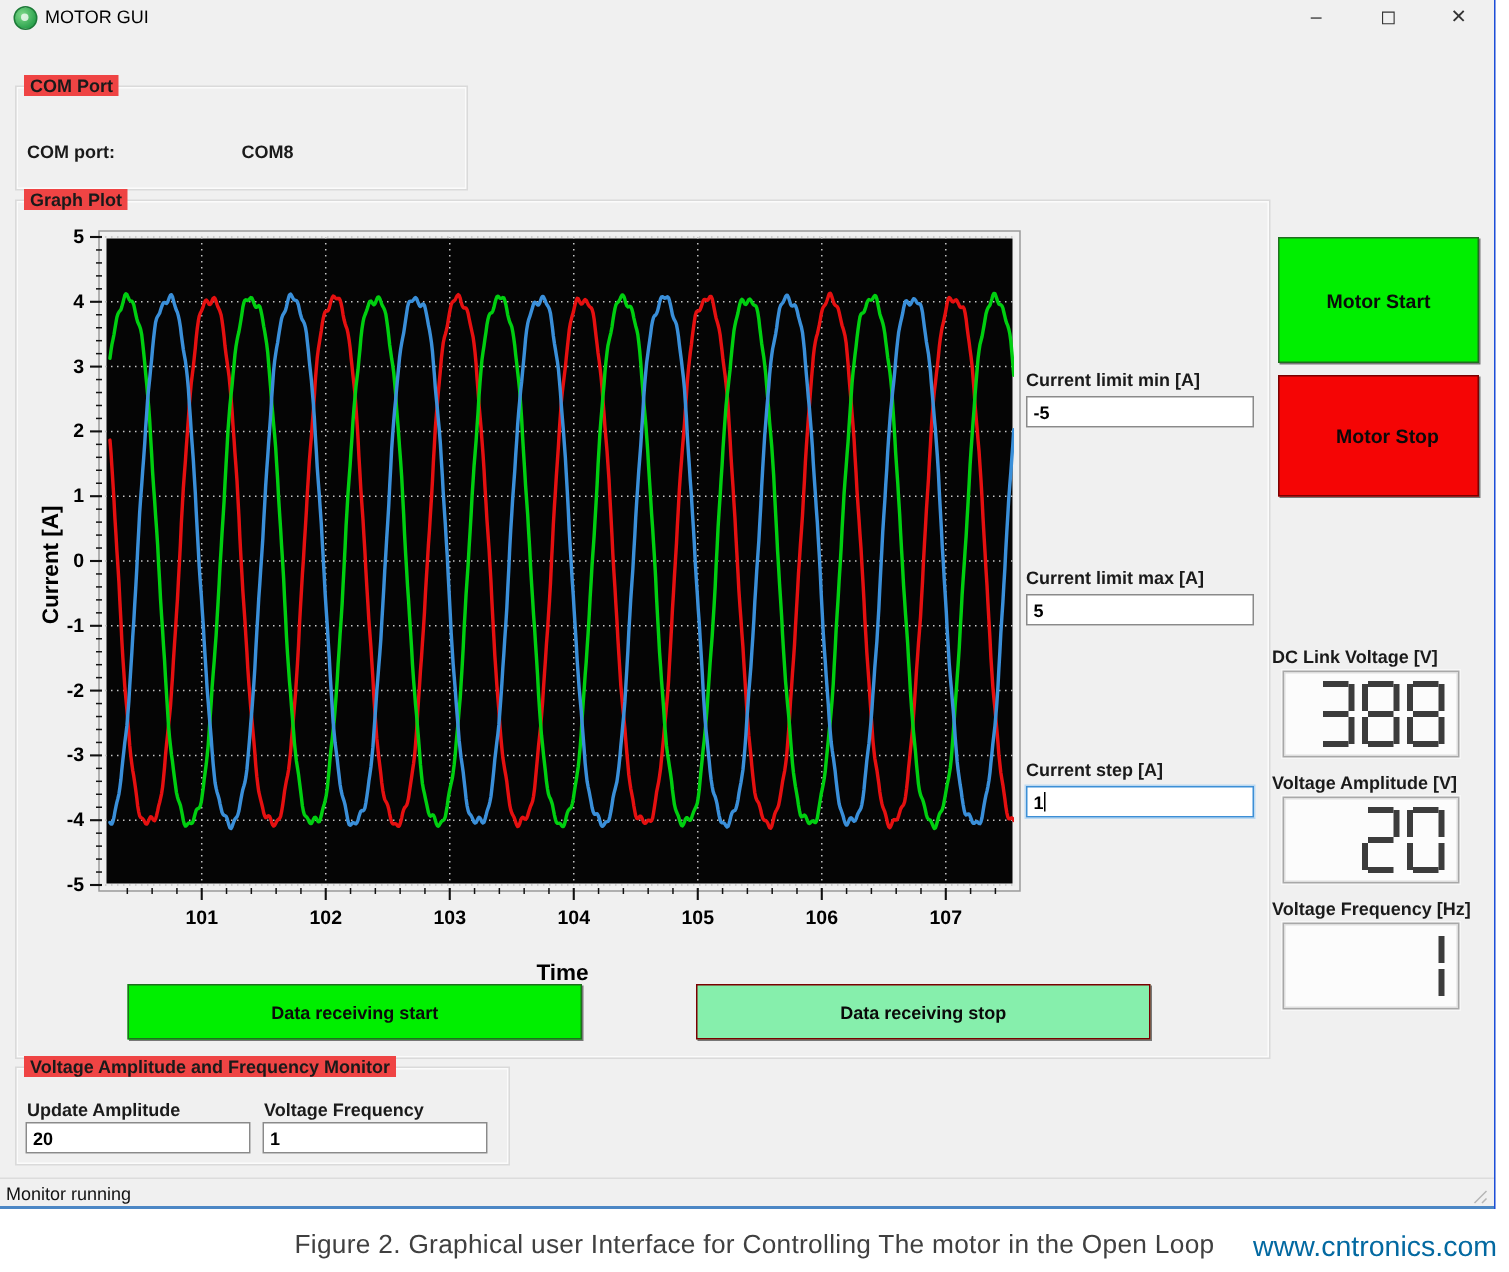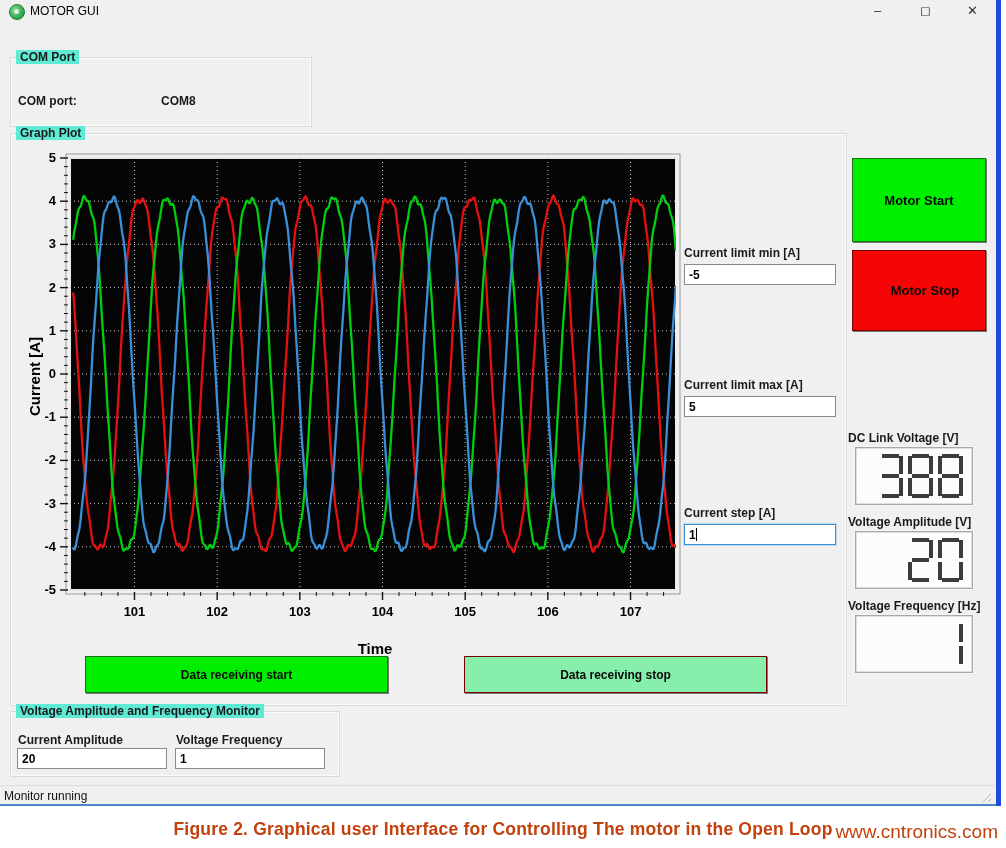--- a/index.html
+++ b/index.html
@@ -1,35 +1,35 @@
 <!DOCTYPE html>
 <html><head>
 <meta charset="utf-8">
 <style>
   html,body{margin:0;padding:0;background:#fff;}
   #stage{position:relative;width:1006px;height:848px;background:#ffffff;
          font-family:"Liberation Sans",sans-serif;color:#111;overflow:hidden;}
   #appwindow{position:absolute;left:0;top:0;width:996px;height:806px;background:#f0f0f0;
-             border-right:5px solid #1d4ed8;}
+             border-right:1px solid #1d4ed8;}
   
   .titlebar{position:absolute;left:0;top:0;width:996px;height:22px;background:#f0f0f0;}
   .app-icon{position:absolute;left:9px;top:4px;width:14px;height:14px;border-radius:50%;
             background:radial-gradient(circle at 35% 35%, #7fd98a, #2ea44f 70%);
             border:1px solid #1d7a38;}
   .app-icon::after{content:"";position:absolute;left:4px;top:4px;width:5px;height:5px;border-radius:50%;
             background:rgba(255,255,255,.75);}
   .title-text{position:absolute;left:30px;top:4px;font-size:12px;color:#000;}
   .winbtn{position:absolute;top:0;width:45px;height:22px;text-align:center;line-height:22px;
           font-size:13px;color:#333;cursor:default;}
   
   .menubar{position:absolute;left:0;top:24px;width:996px;height:20px;}
   .menu-item{position:absolute;left:7px;top:2px;font-size:12px;padding:1px 4px;}
   
   .groupbox{position:absolute;border:1px solid #dadada;box-shadow:inset 0 0 0 1px #fbfbfb;background:#f0f0f0;}
-  .grouplabel{position:absolute;top:-8px;left:5px;background:#5eead4;padding:0 4px;
+  .grouplabel{position:absolute;top:-8px;left:5px;background:#ef4444;padding:0 4px;
               font-size:12px;font-weight:bold;color:#1a1a1a;white-space:nowrap;}
   .fieldlabel{position:absolute;font-size:12px;font-weight:bold;color:#1a1a1a;white-space:nowrap;}
   .textbox{position:absolute;border:1px solid #8a8a8a;background:#fff;font-family:"Liberation Sans",sans-serif;
            font-size:12px;font-weight:bold;color:#000;padding:0 4px;box-sizing:border-box;height:21px;}
   .textbox.focused{border:1px solid #3d8fd6;box-shadow:0 0 0 1px #bcd9f1;}
   .caret{position:absolute;width:1px;height:13px;background:#000;}
   
   .bigbtn{position:absolute;display:flex;align-items:center;justify-content:center;
           font-weight:bold;color:#0a0a0a;border:1px solid #222;box-shadow:1px 1px 0 #777;
           cursor:pointer;box-sizing:border-box;}
@@ -48,23 +48,23 @@
   .seg-g{left:4px;top:20px;width:17px;height:4px;}
   
   .axis-title{position:absolute;font-size:15px;font-weight:bold;color:#000;text-align:center;}
   
   .statusbar{position:absolute;left:0;top:785px;width:996px;height:20px;background:#f0f0f0;
              border-top:1px solid #dcdcdc;font-size:12px;}
   .statusbar span{position:absolute;left:4px;top:3px;}
   .window-accent{position:absolute;left:0;top:804px;width:996px;height:2px;background:#4c87c5;}
   
   .caption-area{position:absolute;left:0;top:808px;width:1006px;height:40px;background:#fff;}
-  .watermark{position:absolute;right:8px;top:13px;font-size:19px;color:#c2410c;z-index:1;}
+  .watermark{position:absolute;right:8px;top:13px;font-size:19px;color:#0369a1;z-index:1;}
   .figcaption{position:absolute;left:0;top:11px;width:1006px;text-align:center;font-size:17.5px;
-              font-weight:bold;color:#c2410c;z-index:2;letter-spacing:.2px;}
+              font-weight:normal;color:#404040;z-index:2;letter-spacing:.2px;}
 </style>
 </head>
 <body>
 
 <div id="stage">
   <div id="appwindow">
 
     <div class="titlebar">
       <div class="app-icon"></div>
       <div class="title-text">MOTOR GUI</div>
@@ -287,21 +287,21 @@
           <i class="seg seg-b"></i>
           <i class="seg seg-c"></i>
         </div>
       </div>
 
     <div class="bigbtn" style="left:85px;top:656px;width:303px;height:37px;font-size:12px;background:#00ef00;border-color:#1e6f1e;">Data receiving start</div>
     <div class="bigbtn" style="left:464px;top:656px;width:303px;height:37px;font-size:12px;background:#86efac;border-color:#7a0000;">Data receiving stop</div>
 
     <div class="groupbox" style="left:10px;top:711px;width:328px;height:64px;">
       <div class="grouplabel">Voltage Amplitude and Frequency Monitor</div>
-      <div class="fieldlabel" style="left:7px;top:21px;">Current Amplitude</div>
+      <div class="fieldlabel" style="left:7px;top:21px;">Update Amplitude</div>
       <input class="textbox" style="left: 6px; top: 36px; width: 150px;" value="20">
       <div class="fieldlabel" style="left:165px;top:21px;">Voltage Frequency</div>
       <input class="textbox" style="left: 164px; top: 36px; width: 150px;" value="1">
     </div>
 
     <div class="statusbar">
       <span>Monitor running</span>
       <svg width="12" height="12" style="position:absolute;right:3px;top:6px;">
         <path d="M10 2 L2 10 M10 7 L7 10" stroke="#b5b5b5" stroke-width="1" fill="none"></path>
       </svg>

